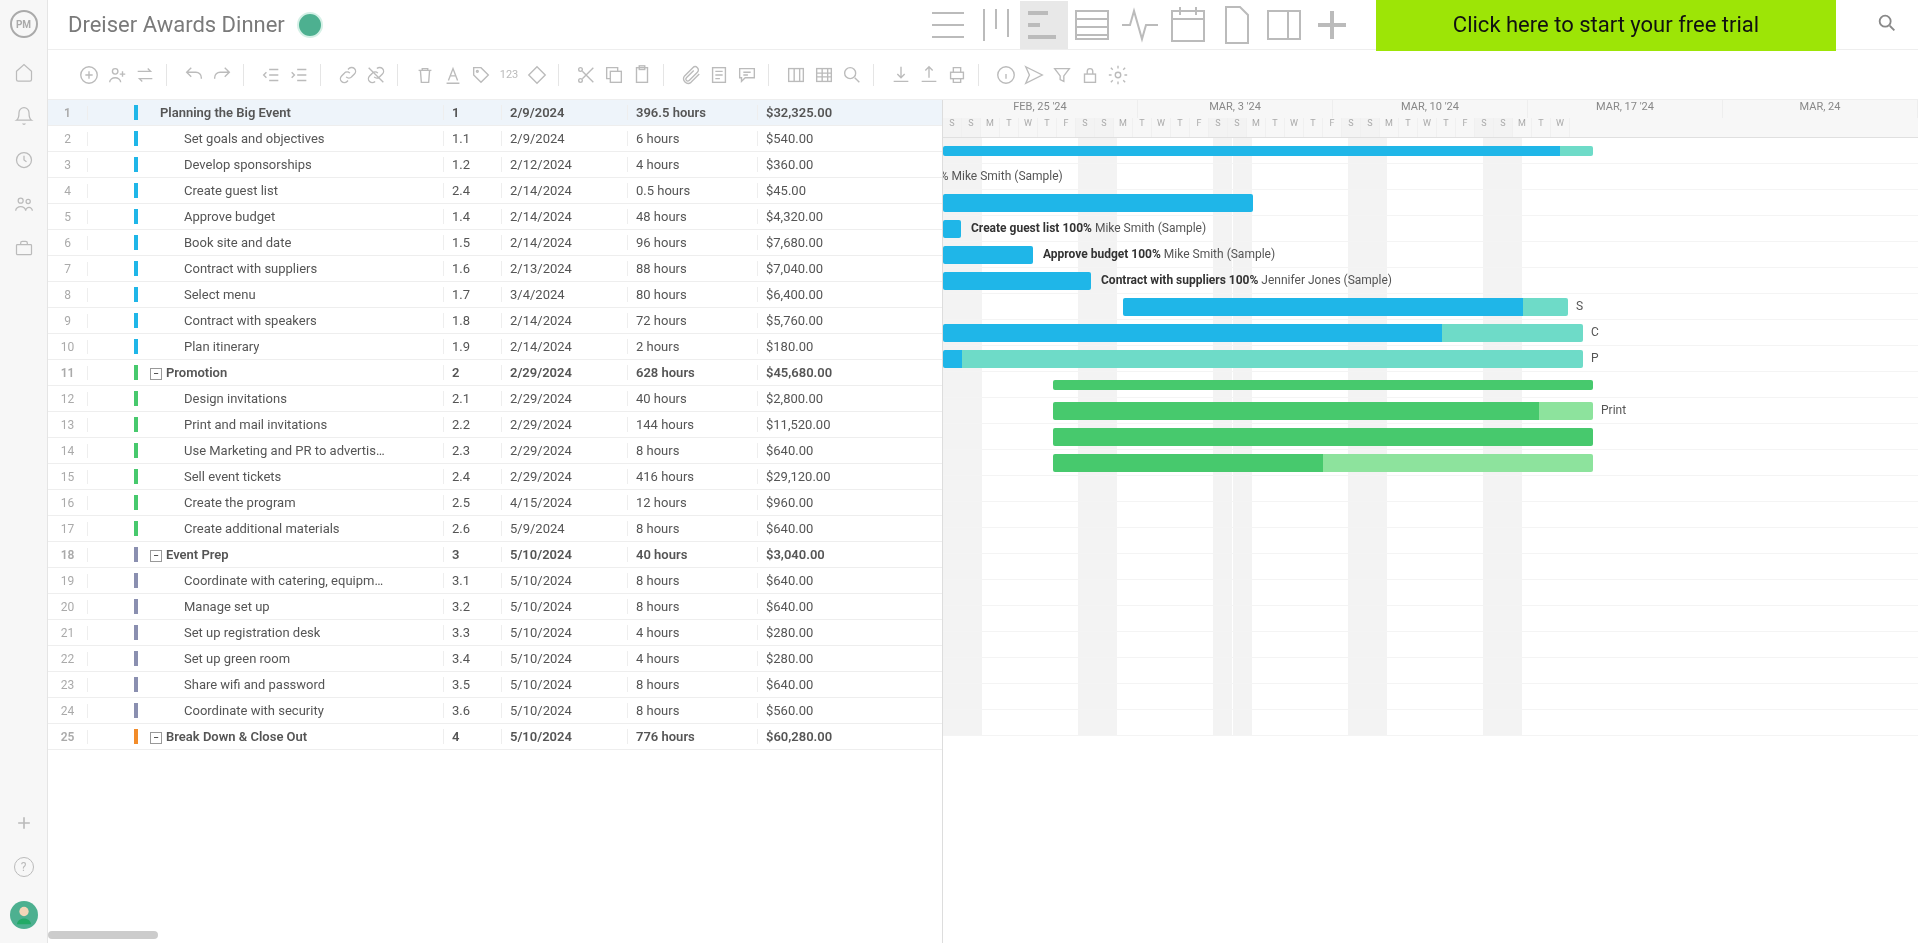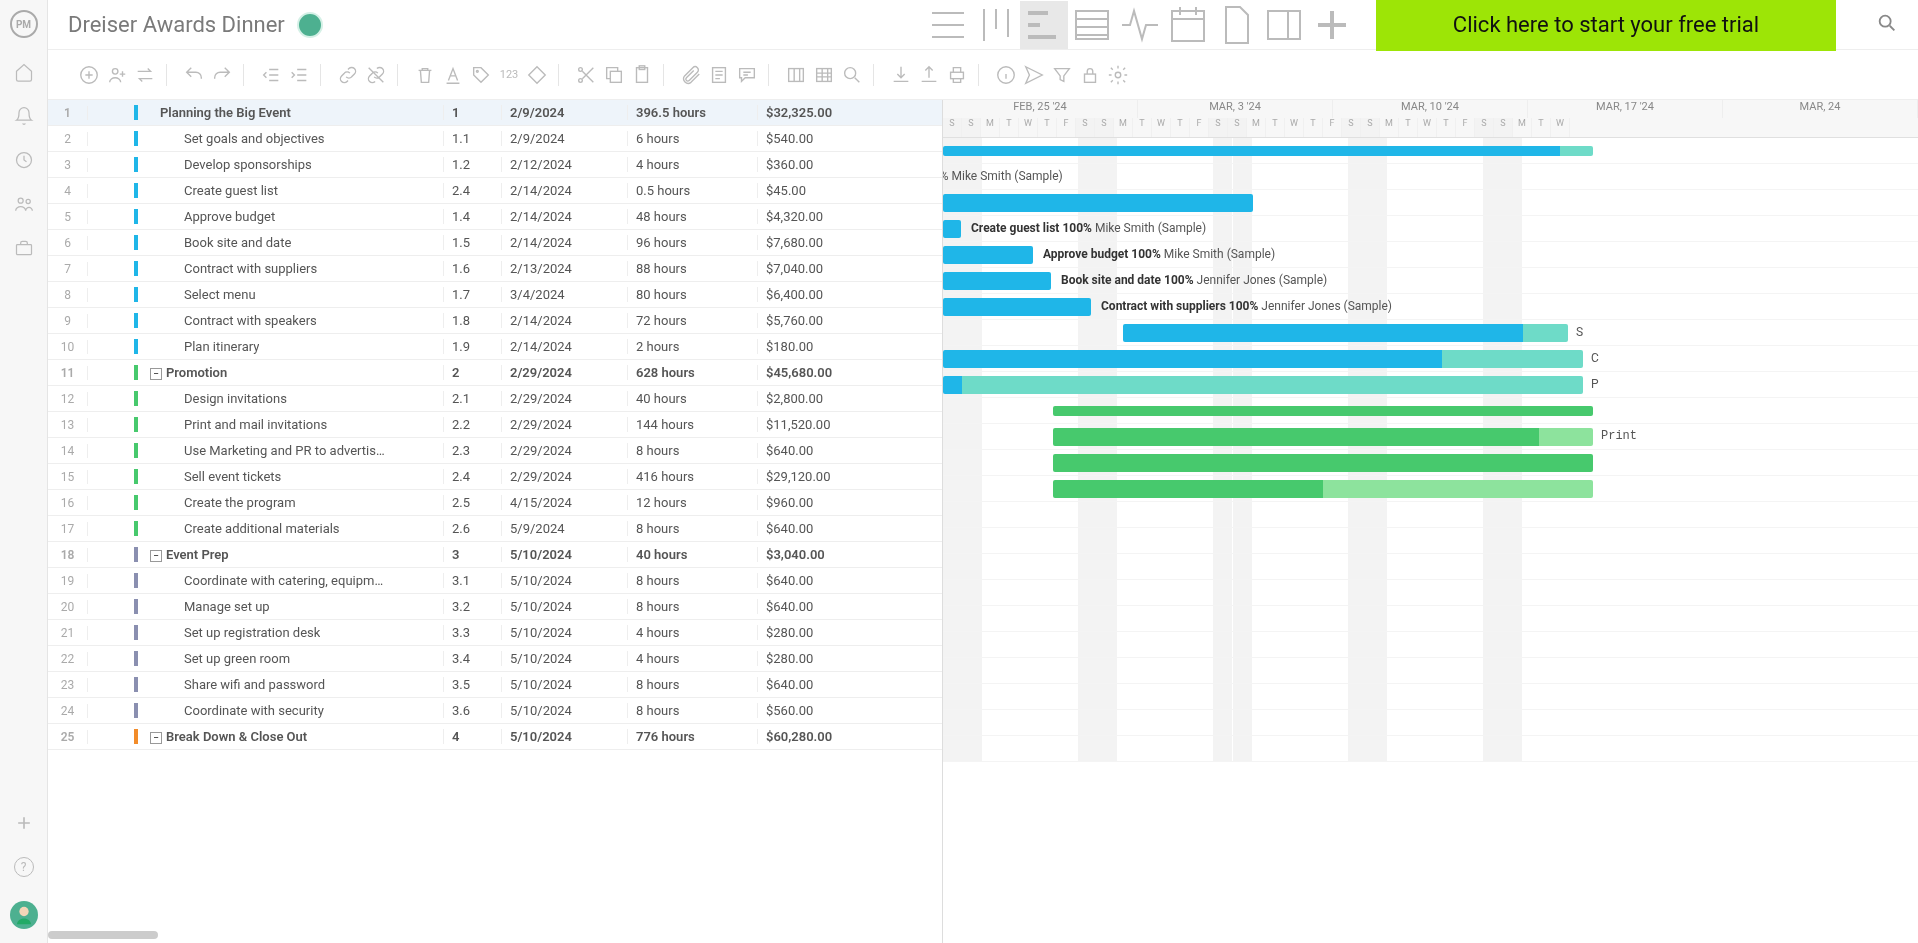--- a/index.html
+++ b/index.html
@@ -774,34 +774,20 @@
           <div class="gbg" style="left: 0px; width: 19.3px;"></div>
           <div class="gbg" style="left: 19.3px; width: 19.3px;"></div>
           <div class="gbg" style="left: 135.1px; width: 19.3px;"></div>
           <div class="gbg" style="left: 154.4px; width: 19.3px;"></div>
           <div class="gbg" style="left: 270.2px; width: 19.3px;"></div>
           <div class="gbg" style="left: 289.5px; width: 19.3px;"></div>
           <div class="gbg" style="left: 405.3px; width: 19.3px;"></div>
           <div class="gbg" style="left: 424.6px; width: 19.3px;"></div>
           <div class="gbg" style="left: 540.4px; width: 19.3px;"></div>
           <div class="gbg" style="left: 559.7px; width: 19.3px;"></div>
-          <div class="bar" style="left: 0px; width: 108px; background: linear-gradient(90deg, rgb(31, 182, 232) 100%, rgb(31, 182, 232) 100%);"></div>
-          <div class="blbl" style="left: 118px;"><b>Book site and date  100%</b>  Jennifer Jones (Sample)</div>
-        </div>
-        <div class="glane">
-          <div class="gbg" style="left: 0px; width: 19.3px;"></div>
-          <div class="gbg" style="left: 19.3px; width: 19.3px;"></div>
-          <div class="gbg" style="left: 135.1px; width: 19.3px;"></div>
-          <div class="gbg" style="left: 154.4px; width: 19.3px;"></div>
-          <div class="gbg" style="left: 270.2px; width: 19.3px;"></div>
-          <div class="gbg" style="left: 289.5px; width: 19.3px;"></div>
-          <div class="gbg" style="left: 405.3px; width: 19.3px;"></div>
-          <div class="gbg" style="left: 424.6px; width: 19.3px;"></div>
-          <div class="gbg" style="left: 540.4px; width: 19.3px;"></div>
-          <div class="gbg" style="left: 559.7px; width: 19.3px;"></div>
           <div class="bar" style="left: 0px; width: 148px; background: linear-gradient(90deg, rgb(31, 182, 232) 100%, rgb(31, 182, 232) 100%);"></div>
           <div class="blbl" style="left: 158px;"><b>Contract with suppliers  100%</b>  Jennifer Jones (Sample)</div>
         </div>
         <div class="glane">
           <div class="gbg" style="left: 0px; width: 19.3px;"></div>
           <div class="gbg" style="left: 19.3px; width: 19.3px;"></div>
           <div class="gbg" style="left: 135.1px; width: 19.3px;"></div>
           <div class="gbg" style="left: 154.4px; width: 19.3px;"></div>
           <div class="gbg" style="left: 270.2px; width: 19.3px;"></div>
           <div class="gbg" style="left: 289.5px; width: 19.3px;"></div>
@@ -858,21 +844,21 @@
           <div class="gbg" style="left: 19.3px; width: 19.3px;"></div>
           <div class="gbg" style="left: 135.1px; width: 19.3px;"></div>
           <div class="gbg" style="left: 154.4px; width: 19.3px;"></div>
           <div class="gbg" style="left: 270.2px; width: 19.3px;"></div>
           <div class="gbg" style="left: 289.5px; width: 19.3px;"></div>
           <div class="gbg" style="left: 405.3px; width: 19.3px;"></div>
           <div class="gbg" style="left: 424.6px; width: 19.3px;"></div>
           <div class="gbg" style="left: 540.4px; width: 19.3px;"></div>
           <div class="gbg" style="left: 559.7px; width: 19.3px;"></div>
           <div class="bar" style="left: 110px; width: 540px; background: linear-gradient(90deg, rgb(71, 201, 109) 90%, rgb(141, 227, 157) 90%);"></div>
-          <div class="blbl" style="left: 658px; font-family: Liberation Mono, monospace;">Print</div>
+          <div class="blbl" style="left: 658px;">Print</div>
         </div>
         <div class="glane">
           <div class="gbg" style="left: 0px; width: 19.3px;"></div>
           <div class="gbg" style="left: 19.3px; width: 19.3px;"></div>
           <div class="gbg" style="left: 135.1px; width: 19.3px;"></div>
           <div class="gbg" style="left: 154.4px; width: 19.3px;"></div>
           <div class="gbg" style="left: 270.2px; width: 19.3px;"></div>
           <div class="gbg" style="left: 289.5px; width: 19.3px;"></div>
           <div class="gbg" style="left: 405.3px; width: 19.3px;"></div>
           <div class="gbg" style="left: 424.6px; width: 19.3px;"></div>

